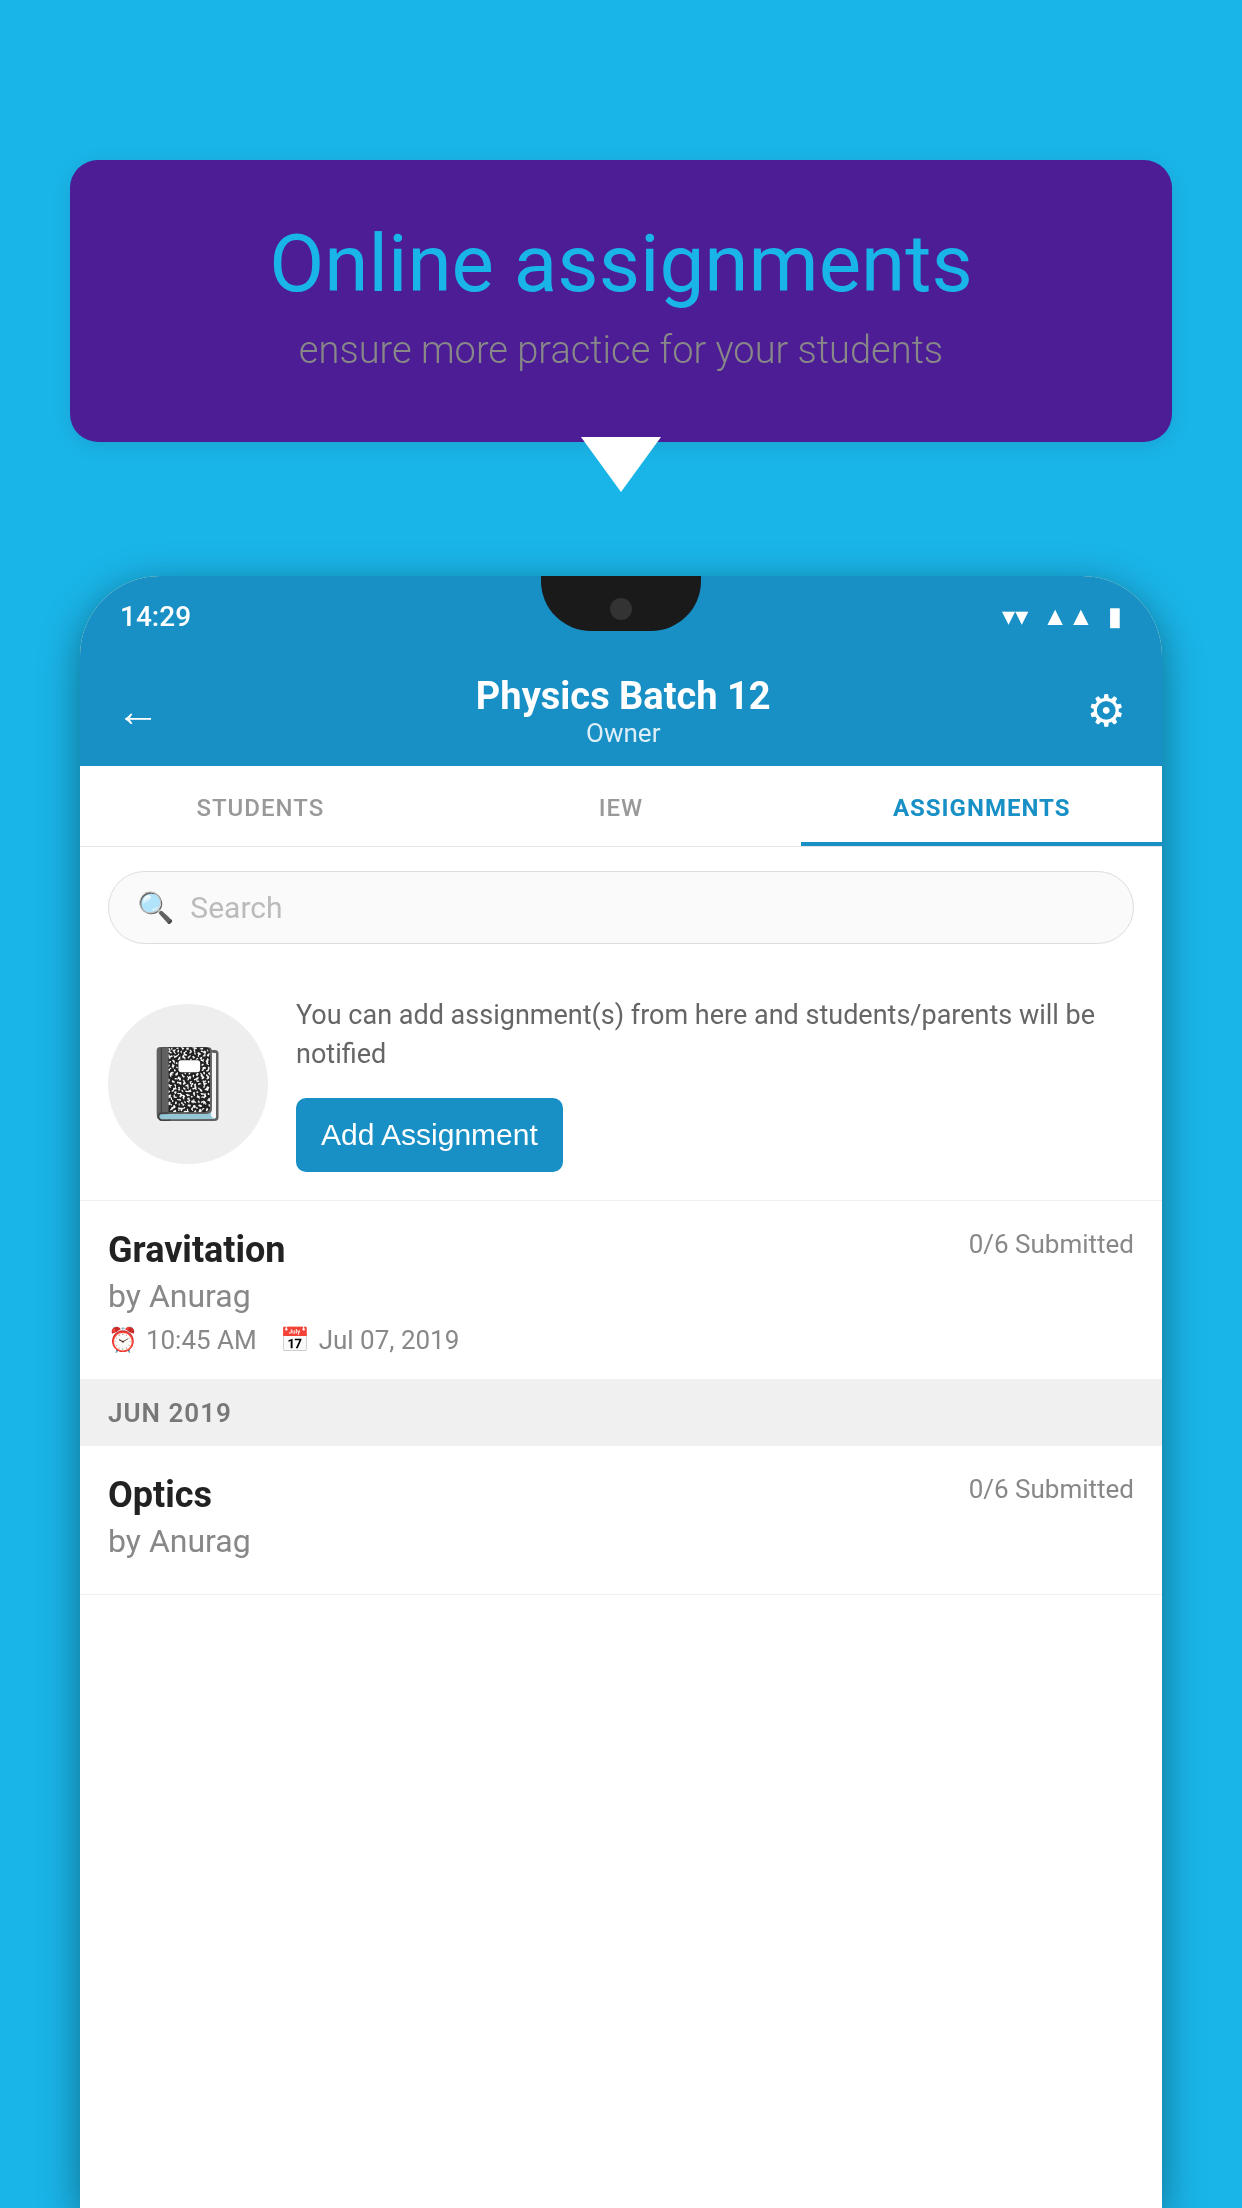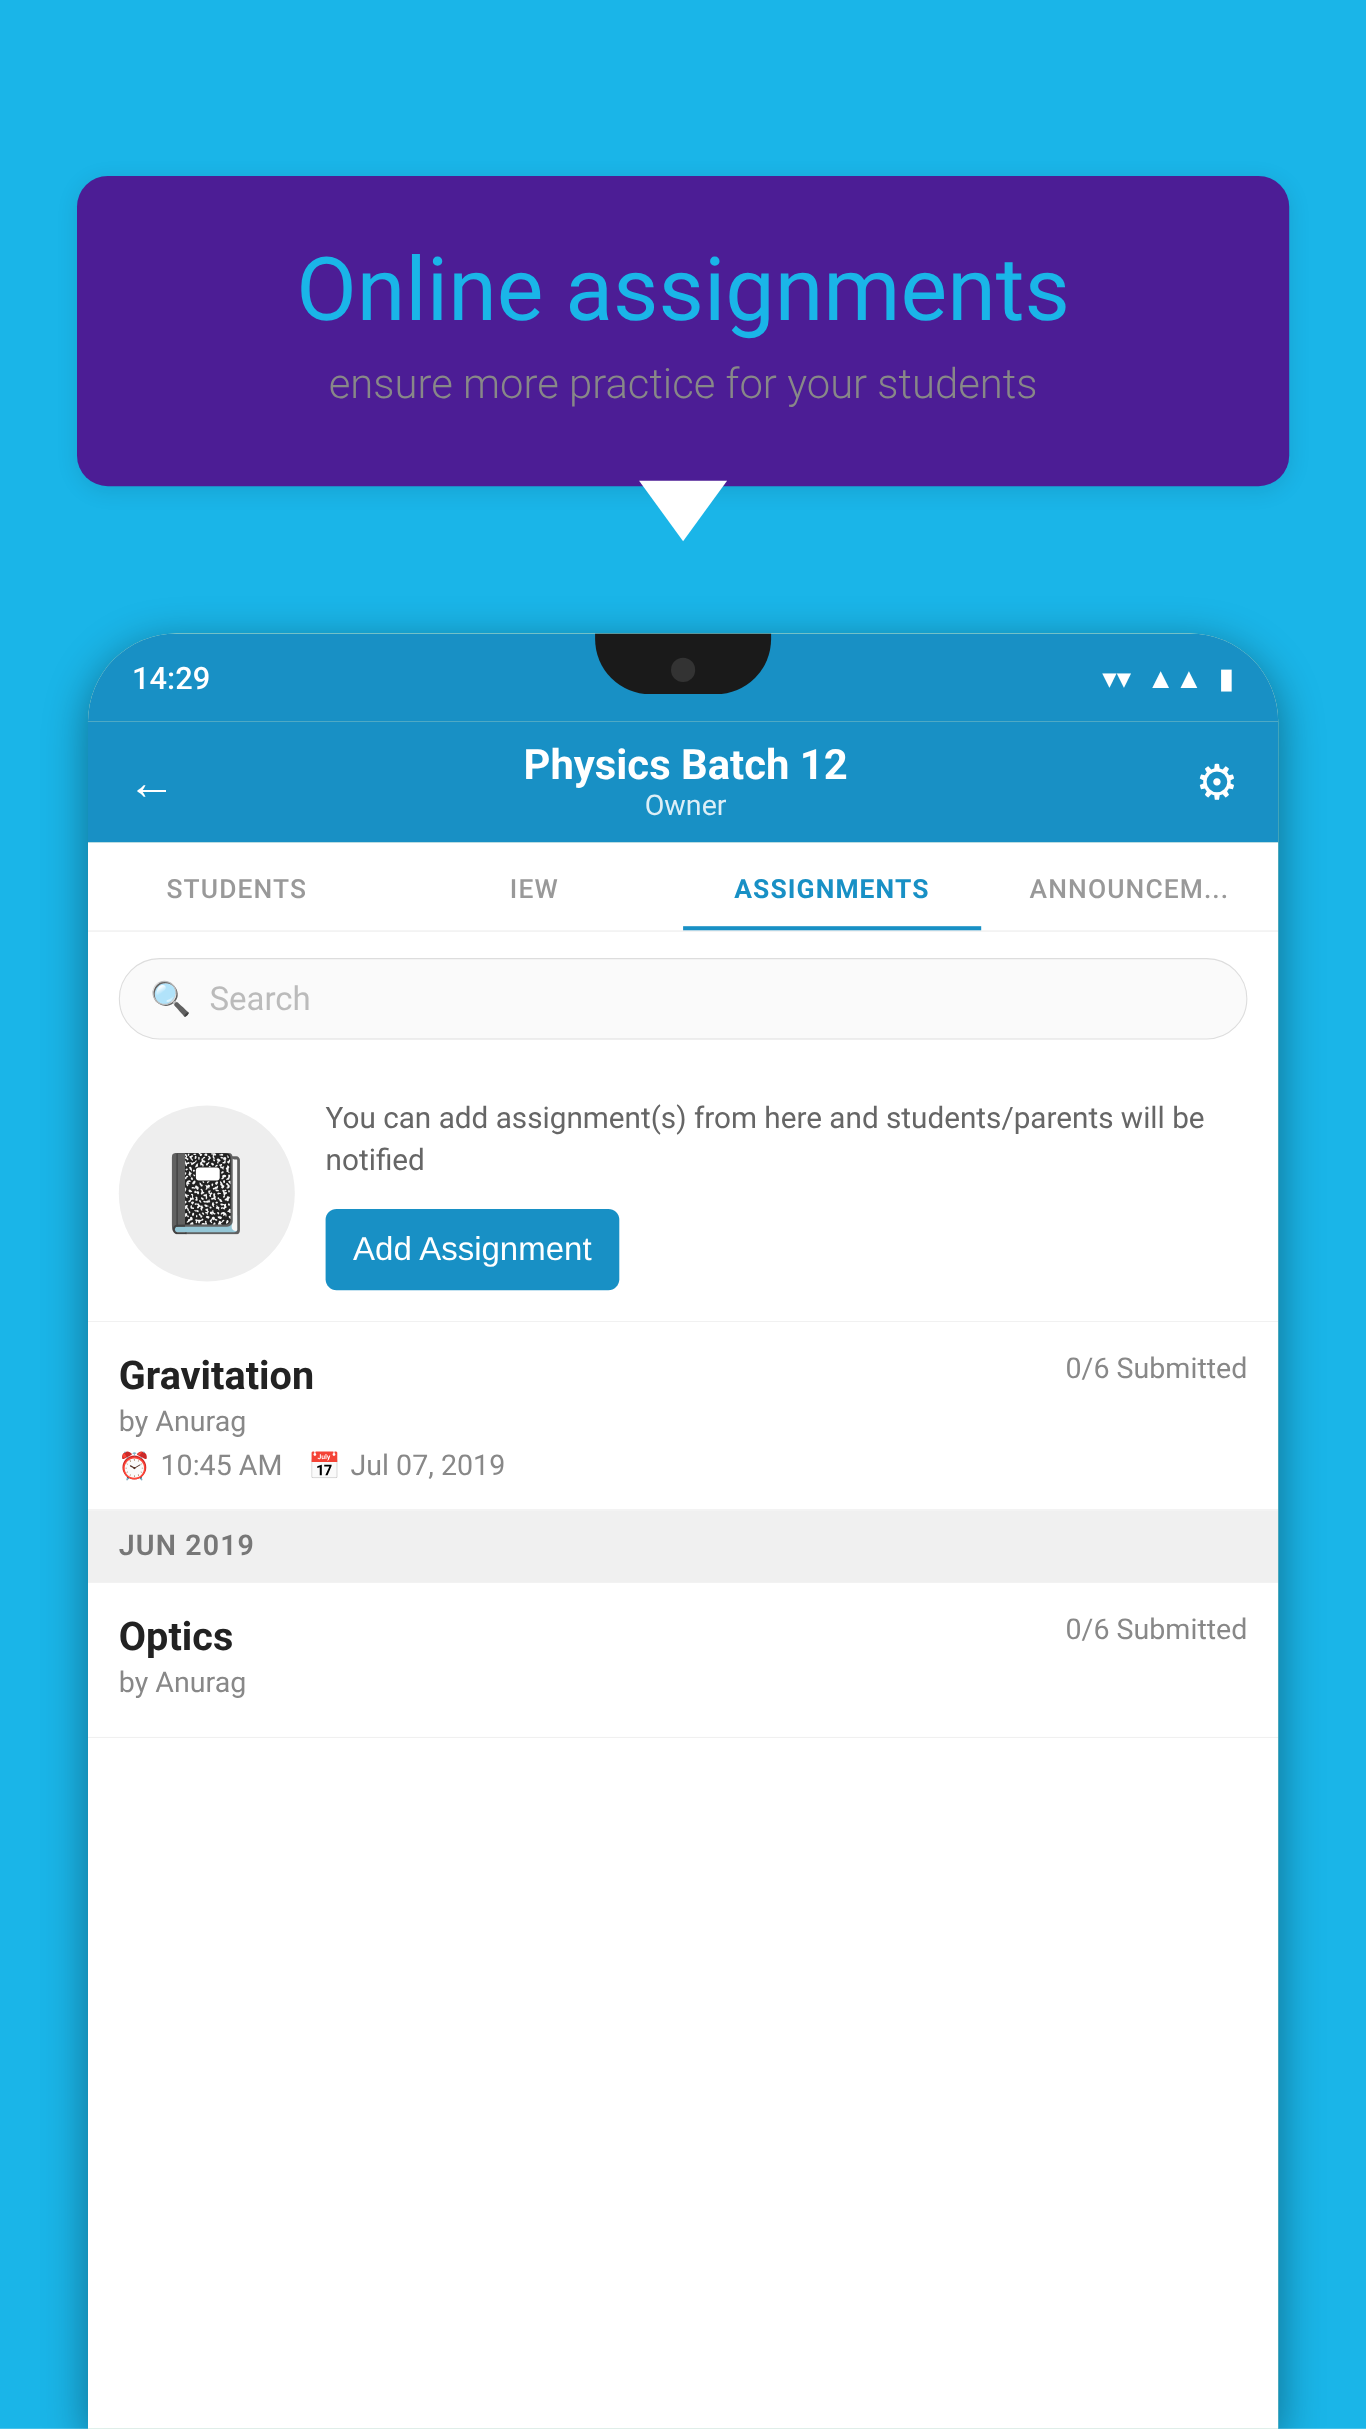--- a/index.html
+++ b/index.html
@@ -277,21 +277,21 @@
     .assignment-name {
       font-size: 36px;
       font-weight: 700;
       color: #222;
     }
     .assignment-submitted {
       font-size: 26px;
       color: #888;
     }
     .assignment-author {
-      font-size: 26px;
+      font-size: 32px;
       color: #888;
       margin-bottom: 10px;
     }
     .assignment-meta {
       display: flex;
       align-items: center;
       gap: 24px;
     }
     .meta-item {
       display: flex;
@@ -346,21 +346,20 @@
     </div>
     <span class="header-settings">⚙</span>
   </div>
 
   <div class="phone-inner">
 
     <div class="tabs-bar">
       <div class="tab-item">STUDENTS</div>
       <div class="tab-item">IEW</div>
       <div class="tab-item active">ASSIGNMENTS</div>
-      <div class="tab-item">ANNOUNCEM...</div>
     </div>
 
     <div class="content-area">
 
       <div class="search-container">
         <div class="search-box">
           <span class="search-icon-svg">🔍</span>
           <span class="search-placeholder">Search</span>
         </div>
       </div>

